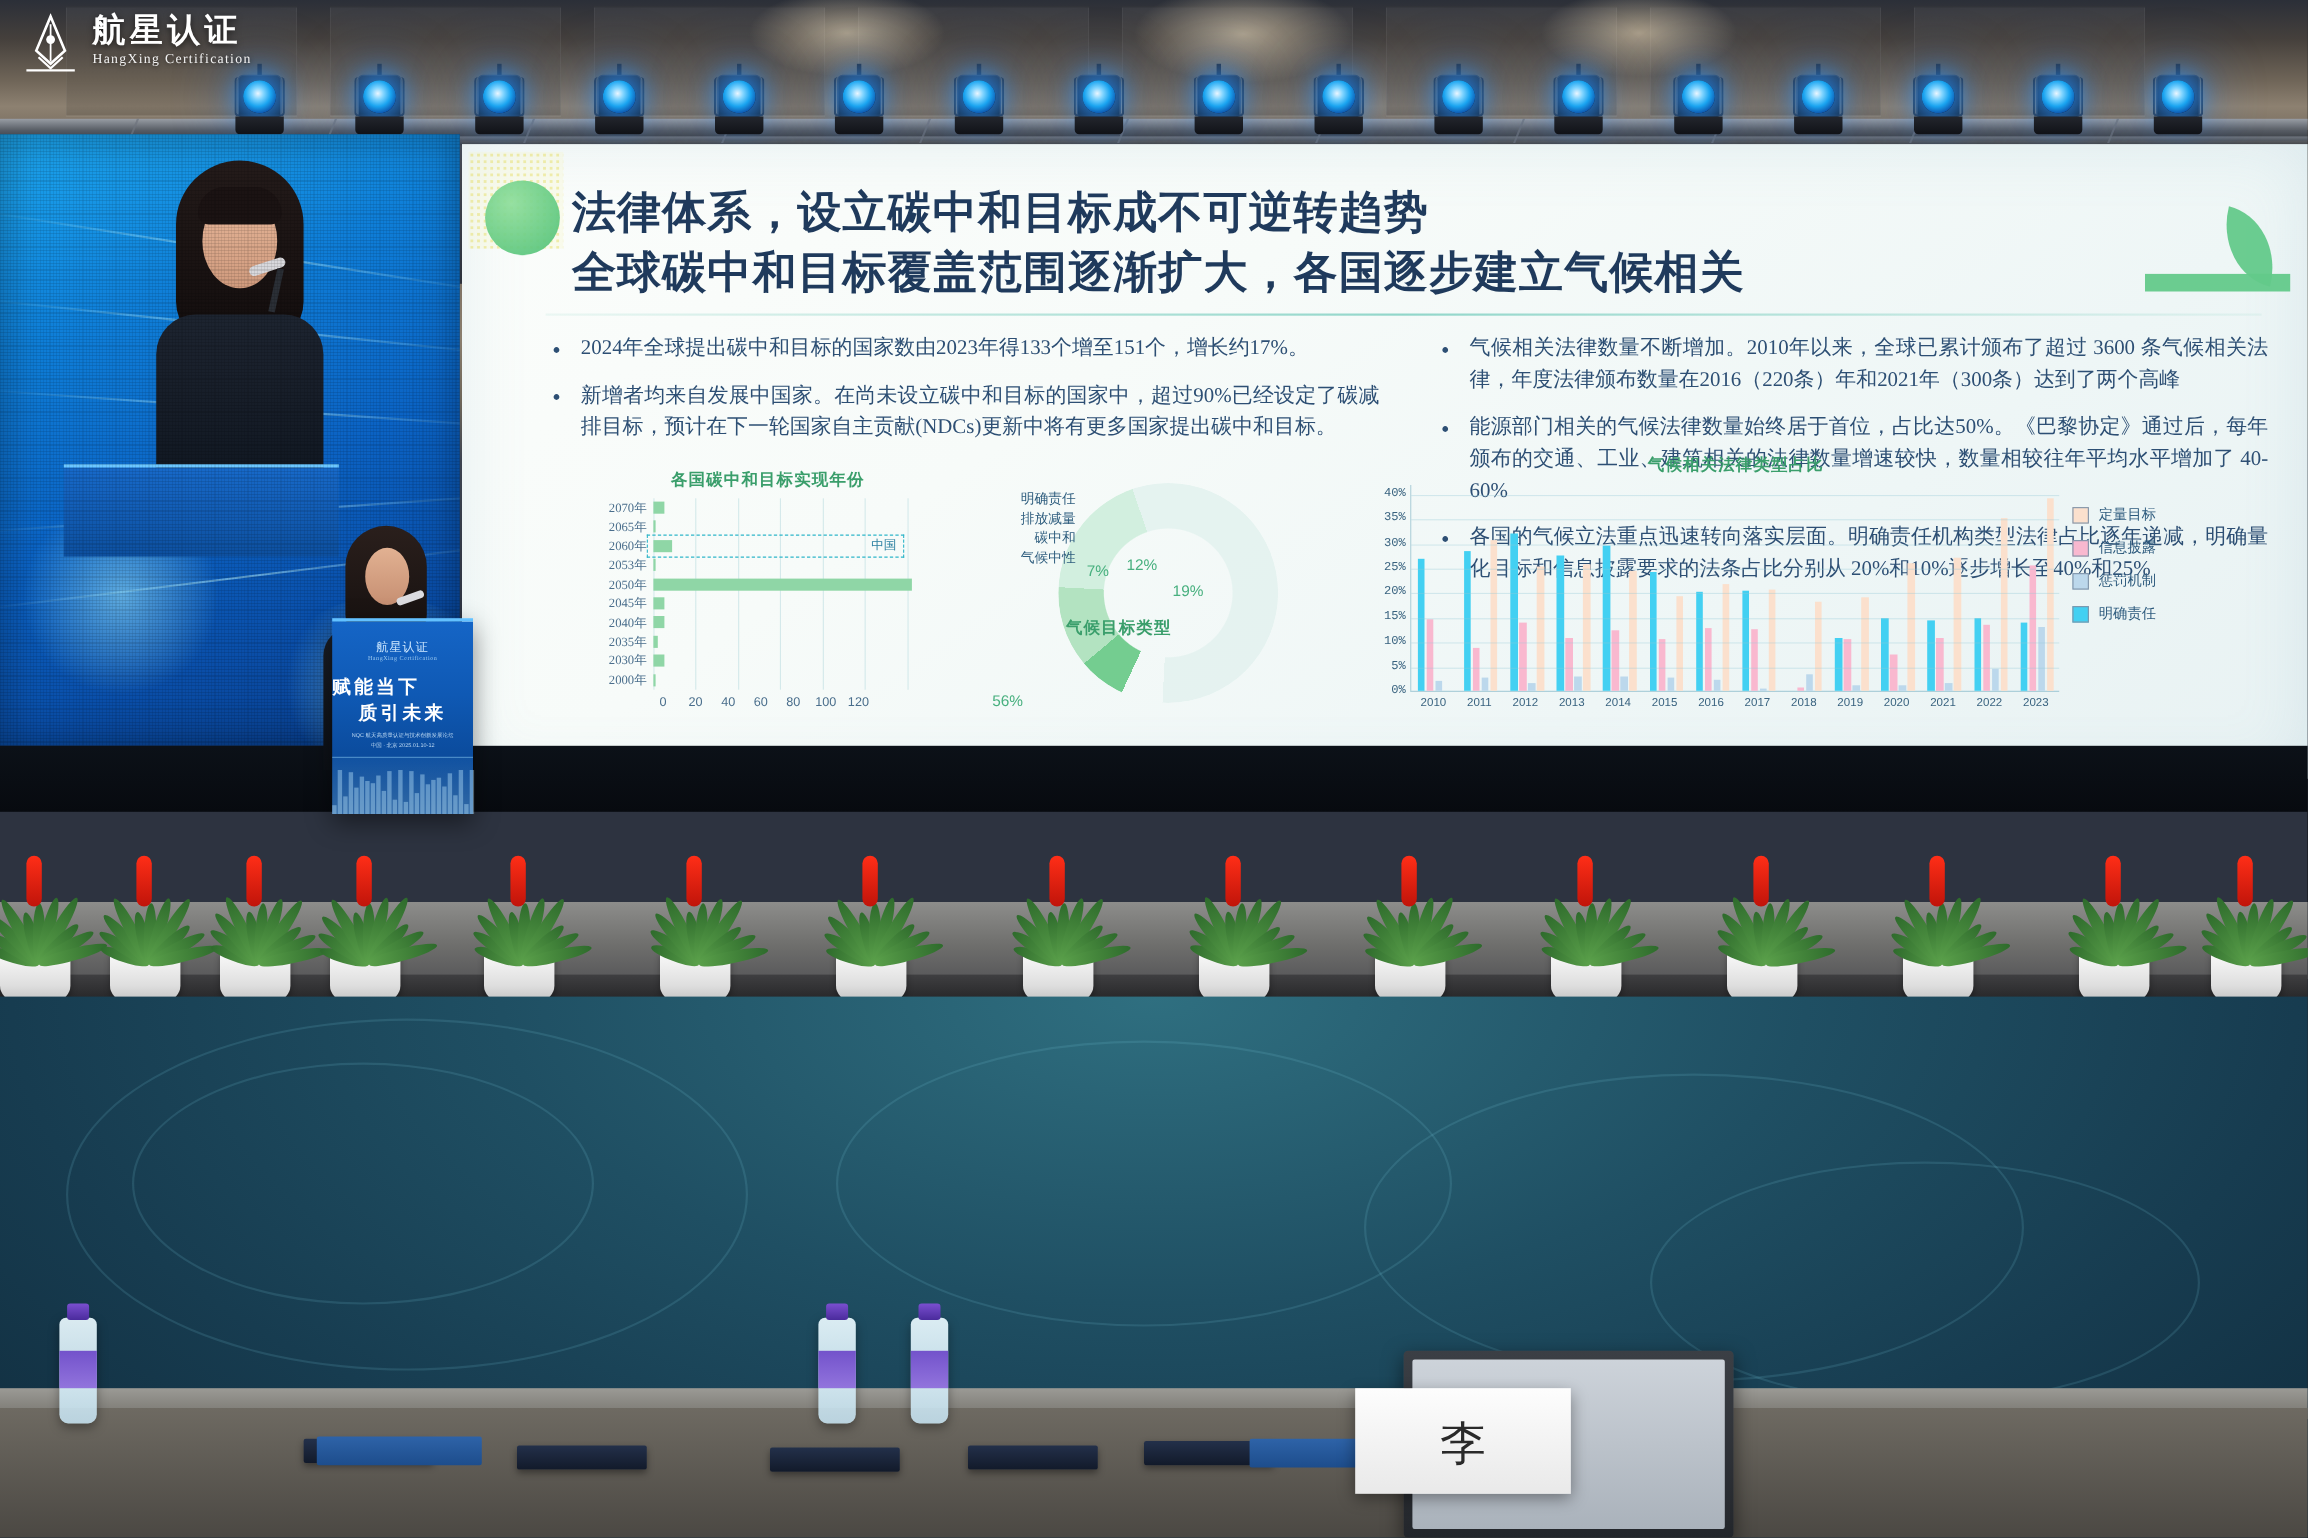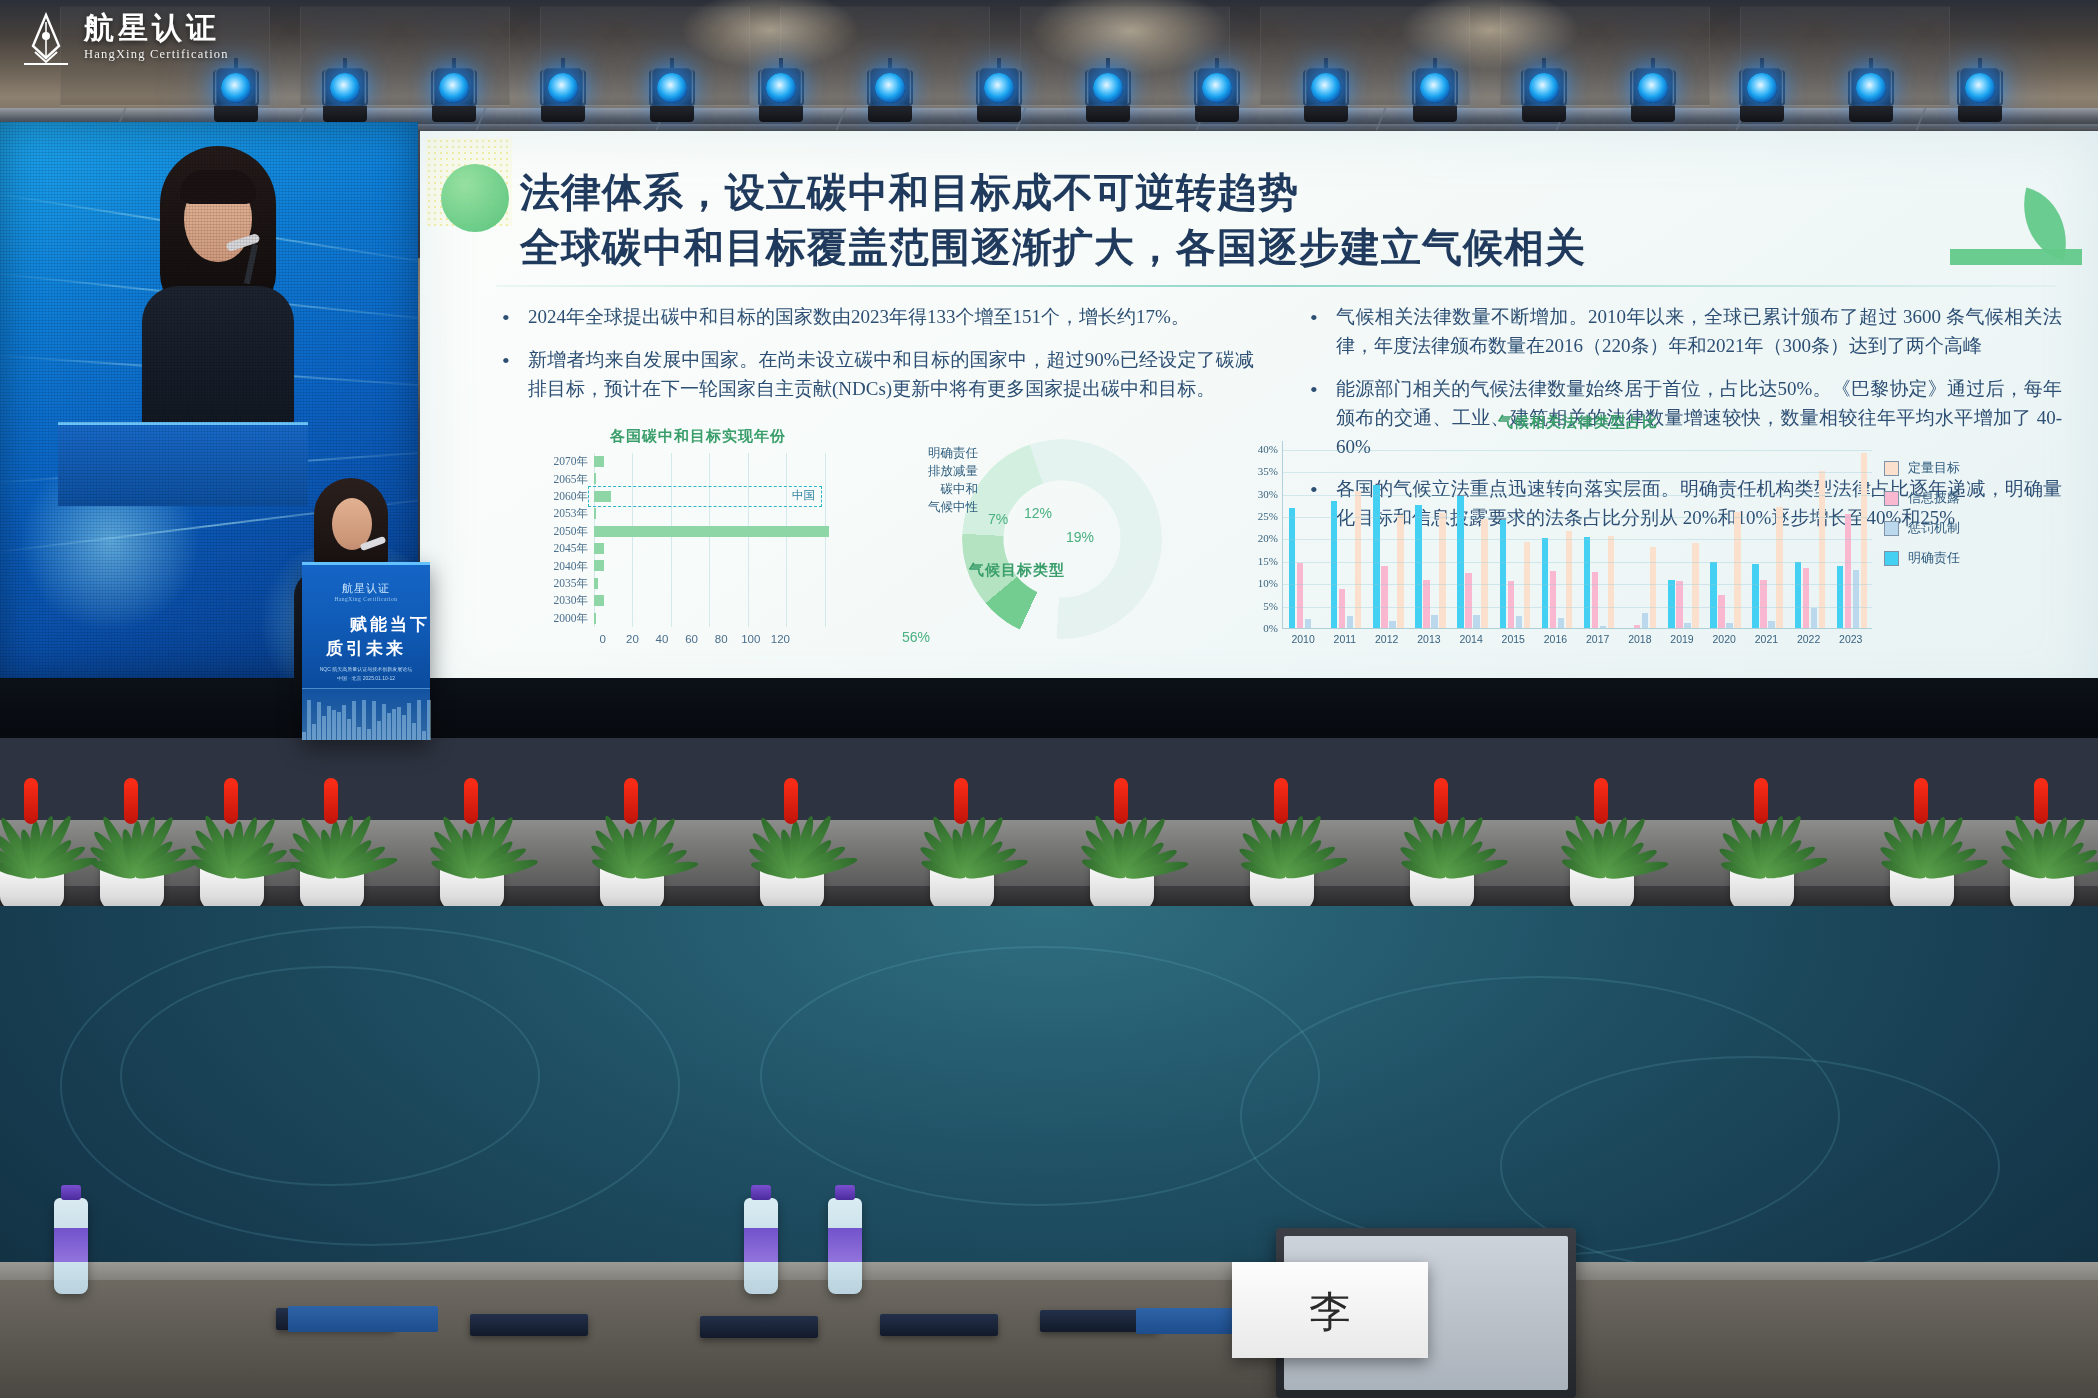--- a/index.html
+++ b/index.html
@@ -134,21 +134,21 @@
   .dn-pct { position:absolute; font-family:"Liberation Sans",sans-serif; font-size:14px; color:#48b07f; }
   .dn-center { position:absolute; left:22px; top:130px; width:210px; text-align:center;
     font-family:"Liberation Serif",serif; font-weight:700; font-size:16px; color:#3a9e6b; letter-spacing:2px; }
 
   
   .chartR { position:absolute; left:808px; top:282px; width:700px; height:270px; }
   .gb-plot { position:absolute; left:54px; top:28px; width:590px; height:188px;
     border-left:1px solid rgba(110,170,190,.5); border-bottom:1px solid rgba(110,170,190,.5); }
   .gb-grid { position:absolute; left:0; right:0; height:1px; background:rgba(150,200,215,.35); }
   .gb-ylab { position:absolute; left:12px; width:38px; text-align:right;
-    font-family:Liberation Serif, serif; font-size:11px; color:#38627f; }
+    font-family:Liberation Mono, monospace; font-size:11px; color:#38627f; }
   .gb-groups { position:absolute; left:0; bottom:0; width:590px; height:188px; display:flex;
     align-items:flex-end; justify-content:space-around; }
   .gb-group { display:flex; align-items:flex-end; gap:1.5px; height:188px; }
   .gb-bar { width:6.5px; }
   .gb-xaxis { position:absolute; left:54px; top:220px; width:590px; display:flex; justify-content:space-around; }
   .gb-xaxis span { font-family:"Liberation Sans",sans-serif; font-size:10.5px; color:#38627f; }
   .gb-legend { position:absolute; right:-32px; top:46px; }
   .gb-lgitem { display:flex; align-items:center; gap:9px; margin-bottom:12px; }
   .gb-sw { width:15px; height:15px; border:1.3px solid #7f93a8; }
   .gb-lgtx { font-family:"Liberation Serif",serif; font-size:13px; color:#2d5a7d; }
@@ -175,21 +175,21 @@
     background:linear-gradient(180deg,#1b1f27,#0c1016); }
   .sp-mic  { position:absolute; left:74px; top:62px; width:26px; height:7px; border-radius:4px;
     background:#dcdce0; transform:rotate(-20deg); }
 
   #podium { position:absolute; left:302px; top:562px; width:128px; height:178px;
     background:linear-gradient(180deg,#1565c6 0%,#0f59b4 38%,#0b4c9e 68%,#0a3f86 100%);
     border-top:3px solid #63c1ff; box-shadow:0 8px 22px rgba(0,0,0,.45); }
   .pd-logo { position:absolute; left:0; top:16px; width:128px; text-align:center;
     font-family:"Liberation Serif",serif; font-size:11px; color:#cfe9ff; letter-spacing:1px; }
   .pd-logo small { display:block; font-size:5.5px; letter-spacing:.5px; color:#9ecbf0; }
-  .pd-h1 { position:absolute; left:0; top:48px; width:128px; text-align:right;
+  .pd-h1 { position:absolute; left:0; top:48px; width:128px; text-align:left;
     font-family:"Liberation Serif",serif; font-weight:700; font-size:17px; color:#ffffff; letter-spacing:3px; }
   .pd-h2 { position:absolute; left:0; top:72px; width:128px; text-align:center;
     font-family:"Liberation Serif",serif; font-weight:700; font-size:17px; color:#ffffff; letter-spacing:3px; }
   .pd-sub { position:absolute; left:0; top:100px; width:128px; text-align:center;
     font-family:"Liberation Sans",sans-serif; font-size:5px; color:#bcd9f3; line-height:1.8; }
   .pd-sky { position:absolute; left:0; bottom:0; width:128px; height:52px;
     background:linear-gradient(180deg,rgba(120,200,255,.06),rgba(160,225,255,.26));
     border-top:1px solid rgba(150,215,255,.25); }
   .pd-sky i { position:absolute; bottom:0; background:rgba(190,232,255,.40); }
 

